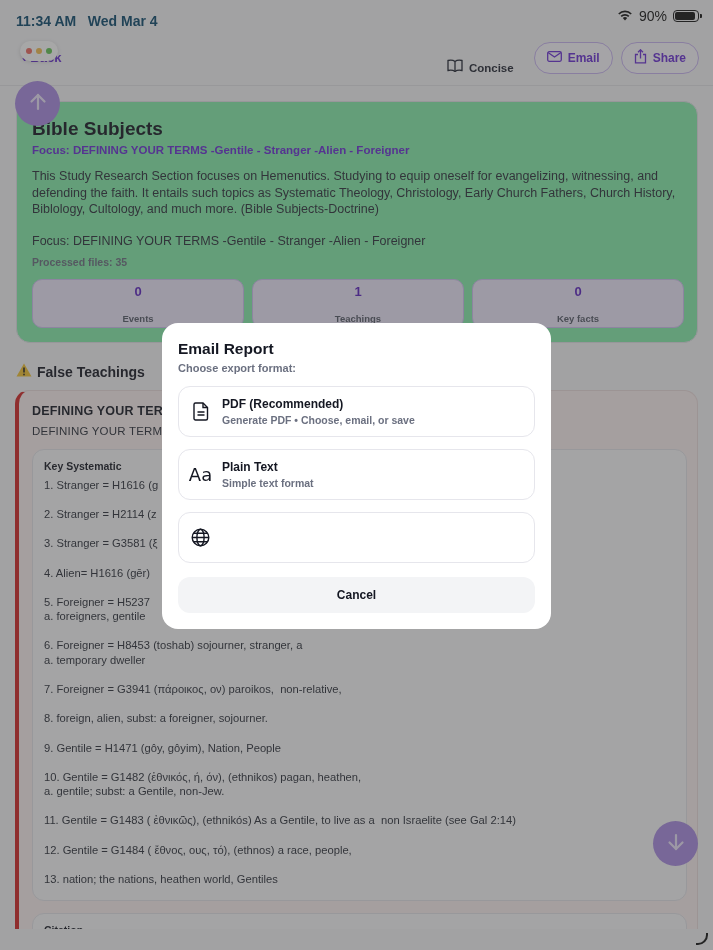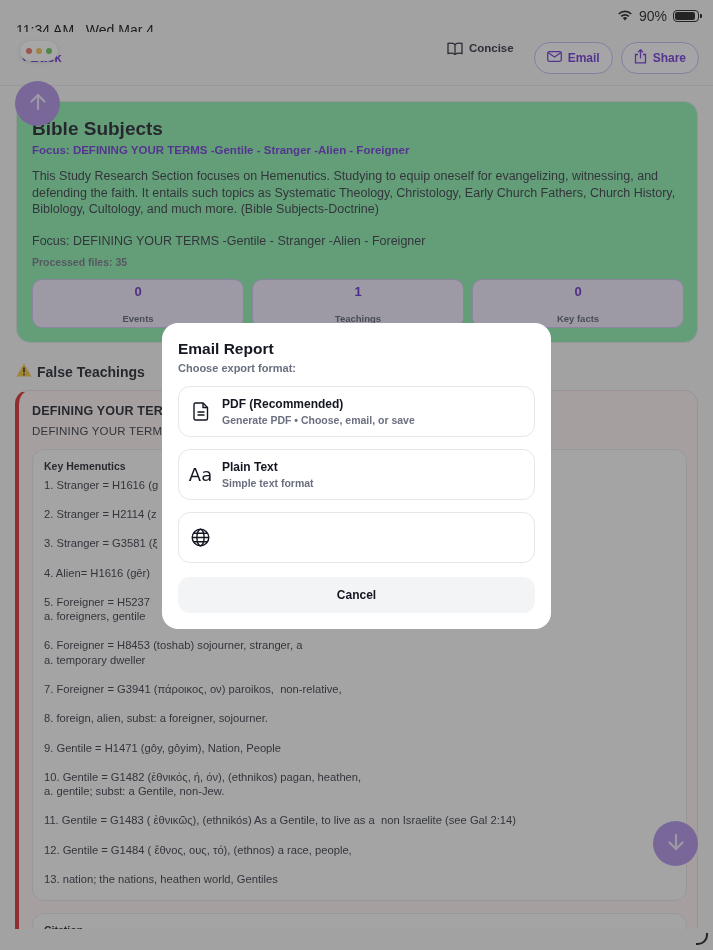--- a/index.html
+++ b/index.html
@@ -7,33 +7,33 @@
     body {
       font-family: "Liberation Sans", "DejaVu Sans", sans-serif;
       background: #f4f4f6;
       position: relative;
       color: #1f2330;
     }
     .app { position: absolute; inset: 0; background: #f6f6f8; }
 
     
     .status-bar { position: absolute; top: 0; left: 0; right: 0; height: 32px; background: #f6f6f8; }
-    .status-time { position: absolute; left: 16px; top: 22px; font-size: 14px; color: #000000; }
+    .status-time { position: absolute; left: 16px; top: 13px; font-size: 14px; color: #0c4a6e; font-weight: bold; }
     .status-right { position: absolute; right: 14px; top: 8px; display: flex; align-items: center; gap: 6px; font-size: 14px; color: #111; }
     .battery { width: 26px; height: 12px; border: 1.5px solid #111; border-radius: 4px; position: relative; padding: 1px; }
     .battery-fill { width: 90%; height: 100%; background: #111; border-radius: 2px; }
     .battery::after { content: ""; position: absolute; right: -4px; top: 3px; width: 2px; height: 4px; background: #111; border-radius: 0 1px 1px 0; }
 
     
     .topnav { position: absolute; top: 32px; left: 0; right: 0; height: 54px; border-bottom: 1px solid #e3e3e8; background: #f6f6f8; }
     .back-link { position: absolute; left: 22px; top: 18px; font-size: 13px; font-weight: bold; color: #6a2fd6; display: flex; align-items: center; gap: 4px; }
     .window-dots { position: absolute; left: 20px; top: 9px; width: 38px; height: 20px; background: #fff; border-radius: 10px; display: flex; align-items: center; justify-content: center; gap: 4px; box-shadow: 0 1px 4px rgba(0,0,0,0.15); z-index: 2; }
     .window-dots span { width: 6px; height: 6px; border-radius: 50%; display: block; }
     .nav-actions { position: absolute; right: 14px; top: 10px; display: flex; gap: 8px; align-items: center; }
-    .concise-btn { display: flex; align-items: flex-start; gap: 6px; font-size: 11.5px; font-weight: bold; color: #1f2330; padding: 0 12px; height: 32px; }
+    .concise-btn { display: flex; align-items: flex-end; gap: 6px; font-size: 11.5px; font-weight: bold; color: #1f2330; padding: 0 12px; height: 32px; }
     .pill-btn { display: flex; align-items: center; gap: 6px; height: 32px; padding: 0 12px; border: 1px solid #c9b5f3; border-radius: 16px; color: #6a2fd6; font-size: 12px; font-weight: bold; background: #fbf9ff; }
 
     .fab-up { position: absolute; left: 15px; top: 81px; width: 45px; height: 45px; border-radius: 50%; background: #a98be3; display: flex; align-items: center; justify-content: center; z-index: 3; }
     .fab-down { position: absolute; left: 653px; top: 821px; width: 45px; height: 45px; border-radius: 50%; background: #a98be3; display: flex; align-items: center; justify-content: center; z-index: 3; }
 
     
     .summary-card { position: absolute; left: 16px; top: 101px; width: 682px; height: 242px; background: #86efac; border: 1px solid #e2e2e8; border-radius: 14px; }
     .page-title { position: absolute; left: 15px; top: 16px; font-size: 19px; font-weight: bold; color: #141722; }
     .focus-purple { position: absolute; left: 15px; top: 42px; font-size: 11.5px; font-weight: bold; color: #6a2fd6; }
     .description { position: absolute; left: 15px; top: 66px; width: 660px; font-size: 12.5px; line-height: 16.5px; color: #2b2f3a; }
@@ -178,21 +178,21 @@
           <rect x="7.2" y="10.7" width="1.6" height="1.6" fill="#222"></rect>
         </svg>
     </span>
     <span>False Teachings</span>
   </div>
 
   <div class="teach-card">
     <div class="teach-title">DEFINING YOUR TERMS</div>
     <div class="teach-sub">DEFINING YOUR TERMS</div>
     <div class="keyinfo">
-      <div class="keyinfo-title">Key Hemenutics</div>
+      <div class="keyinfo-title">Key Systematic</div>
       <div class="keyinfo-list">
         <div class="ki">1. Stranger = H1616 (g</div>
         <div class="ki">2. Stranger = H2114 (z</div>
         <div class="ki">3. Stranger = G3581 (ξ</div>
         <div class="ki">4. Alien= H1616 (gēr)</div>
         <div class="ki">5. Foreigner = H5237
 a. foreigners, gentile</div>
         <div class="ki">6. Foreigner = H8453 (toshab) sojourner, stranger, a
 a. temporary dweller</div>
         <div class="ki">7. Foreigner = G3941 (πάροικος, ον) paroikos,  non-relative,</div>

